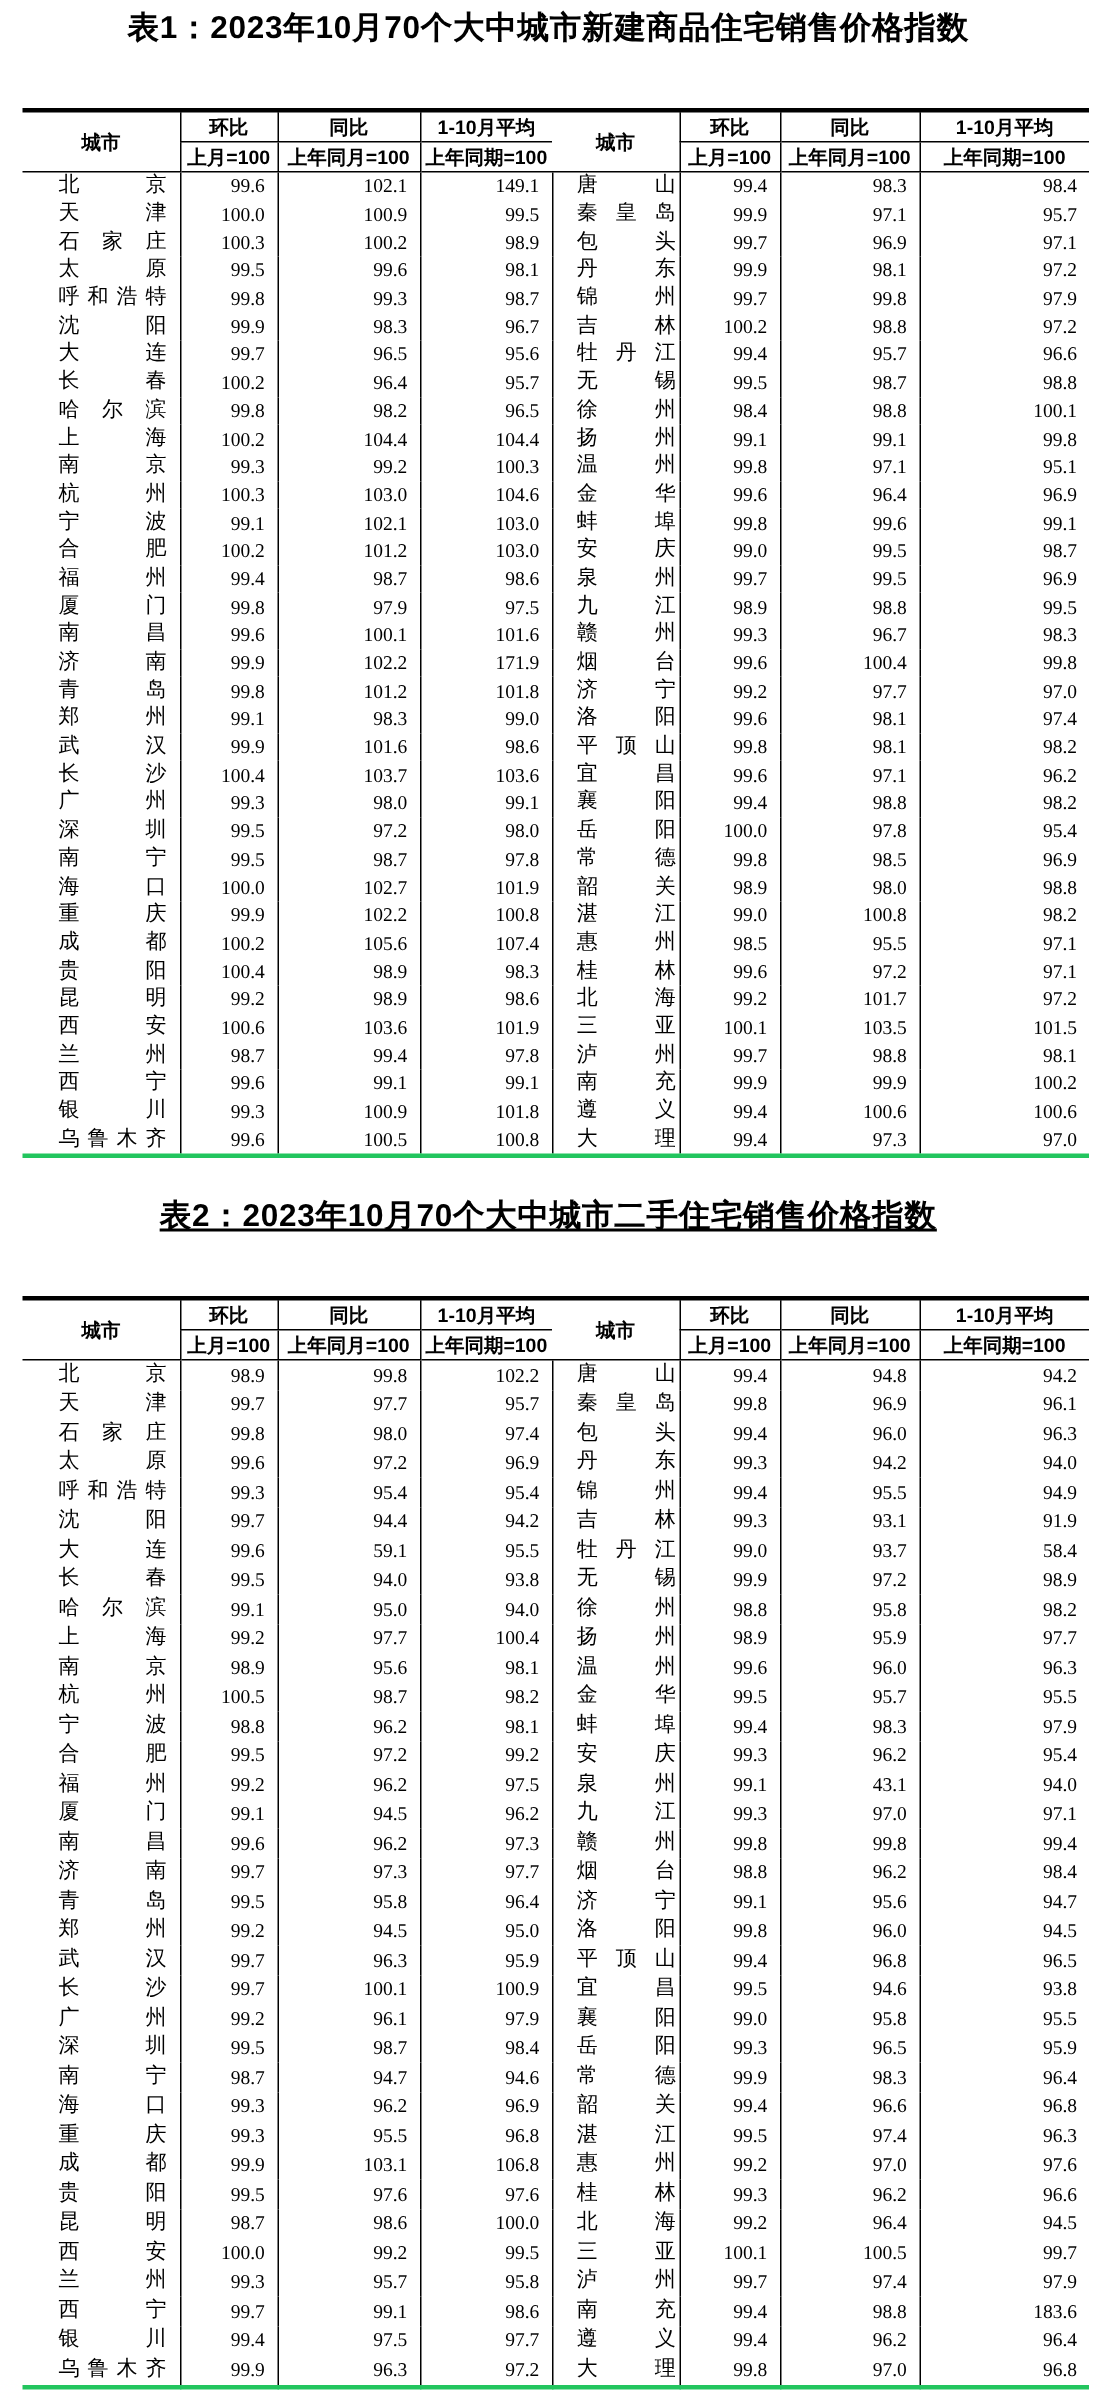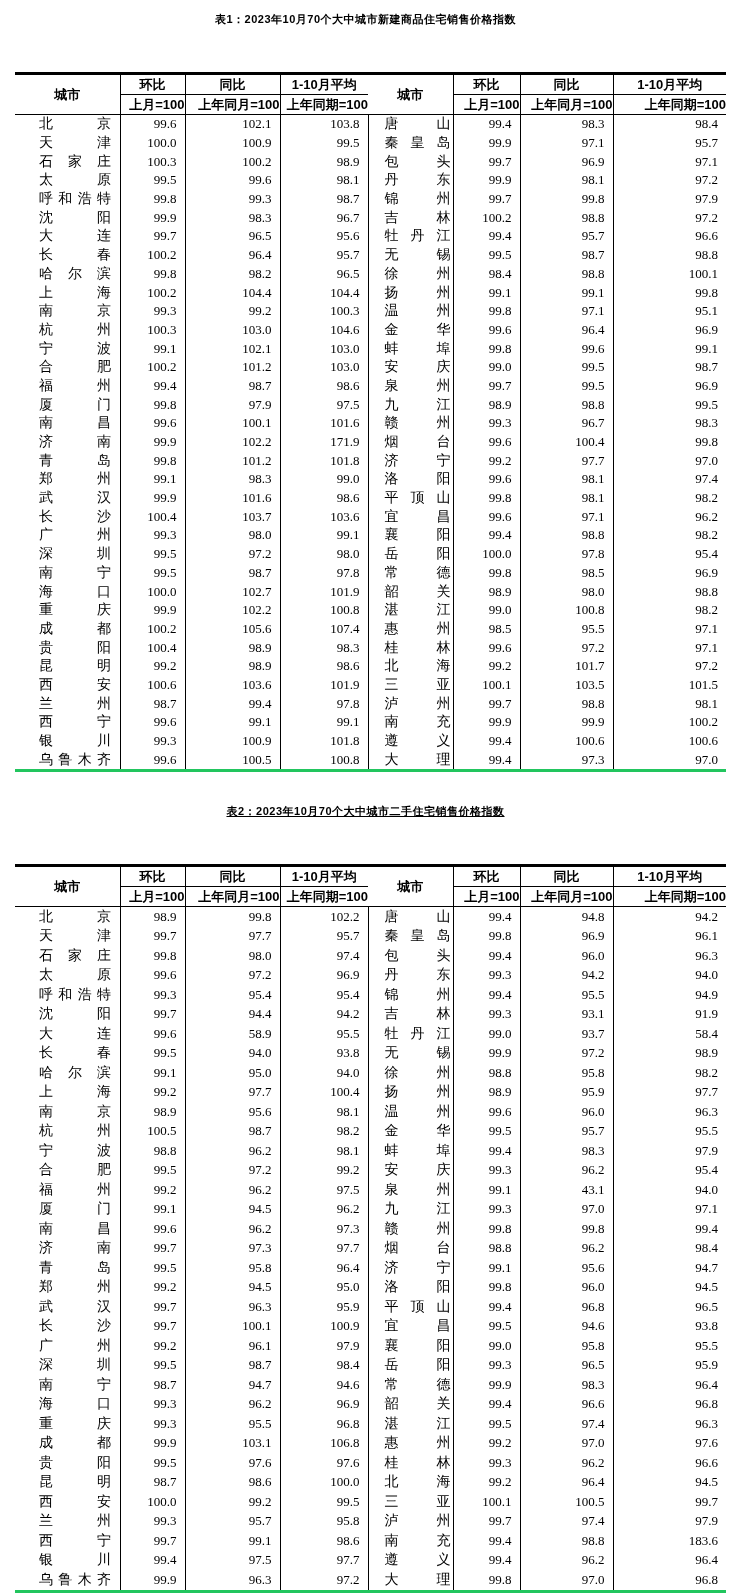--- a/index.html
+++ b/index.html
@@ -14,21 +14,21 @@
     overflow: hidden;
     font-family: "Liberation Serif", "DejaVu Serif", serif;
   }
   .doc {
     padding-top: 8px;
   }
   .tbl-title {
     text-align: center;
     font-family: "Liberation Sans", "DejaVu Sans", sans-serif;
     font-weight: 700;
-    font-size: 11px;
+    font-size: 21px;
     line-height: 22px;
     margin: 0;
     letter-spacing: 0.5px;
   }
   .price-table {
     border-collapse: collapse;
     table-layout: fixed;
     width: 711px;
     margin-left: 15px;
     border-top: 3px solid #000;
@@ -63,21 +63,21 @@
 
   .price-table thead th {
     font-family: "Liberation Sans", "DejaVu Sans", sans-serif;
     font-weight: 700;
     font-size: 13px;
     text-align: center;
     height: 19px;
   }
   .price-table tr.h1 th { border-bottom: 1px solid #000; }
   .price-table th.city-head { border-bottom: 1px solid #000; }
-  .price-table thead tr.h2 th { border-bottom: 1px solid #000; text-align: right; }
+  .price-table thead tr.h2 th { border-bottom: 1px solid #000; }
 
   #table1 tbody td { height: 18.7px; }
   #table2 tbody td { height: 19.5px; }
 
   .price-table td.num {
     text-align: right;
     padding-right: 8px;
     font-size: 13px;
   }
   .price-table td.city { font-size: 14px; }
@@ -132,21 +132,21 @@
         <th>上年同期=100</th>
       </tr>
     </thead>
     <tbody>
         <tr>
           <td class="city">
             <div class="cityname">北京</div>
           </td>
           <td class="num">99.6</td>
           <td class="num">102.1</td>
-          <td class="num">103.8</td>
+          <td class="num">149.1</td>
           <td class="city">
             <div class="cityname">唐山</div>
           </td>
           <td class="num">99.4</td>
           <td class="num">98.3</td>
           <td class="num">98.4</td>
         </tr>
         <tr>
           <td class="city">
             <div class="cityname">天津</div>
@@ -742,21 +742,21 @@
           </td>
           <td class="num">99.3</td>
           <td class="num">93.1</td>
           <td class="num">91.9</td>
         </tr>
         <tr>
           <td class="city">
             <div class="cityname">大连</div>
           </td>
           <td class="num">99.6</td>
-          <td class="num">58.9</td>
+          <td class="num">59.1</td>
           <td class="num">95.5</td>
           <td class="city">
             <div class="cityname">牡丹江</div>
           </td>
           <td class="num">99.0</td>
           <td class="num">93.7</td>
           <td class="num">58.4</td>
         </tr>
         <tr>
           <td class="city">

